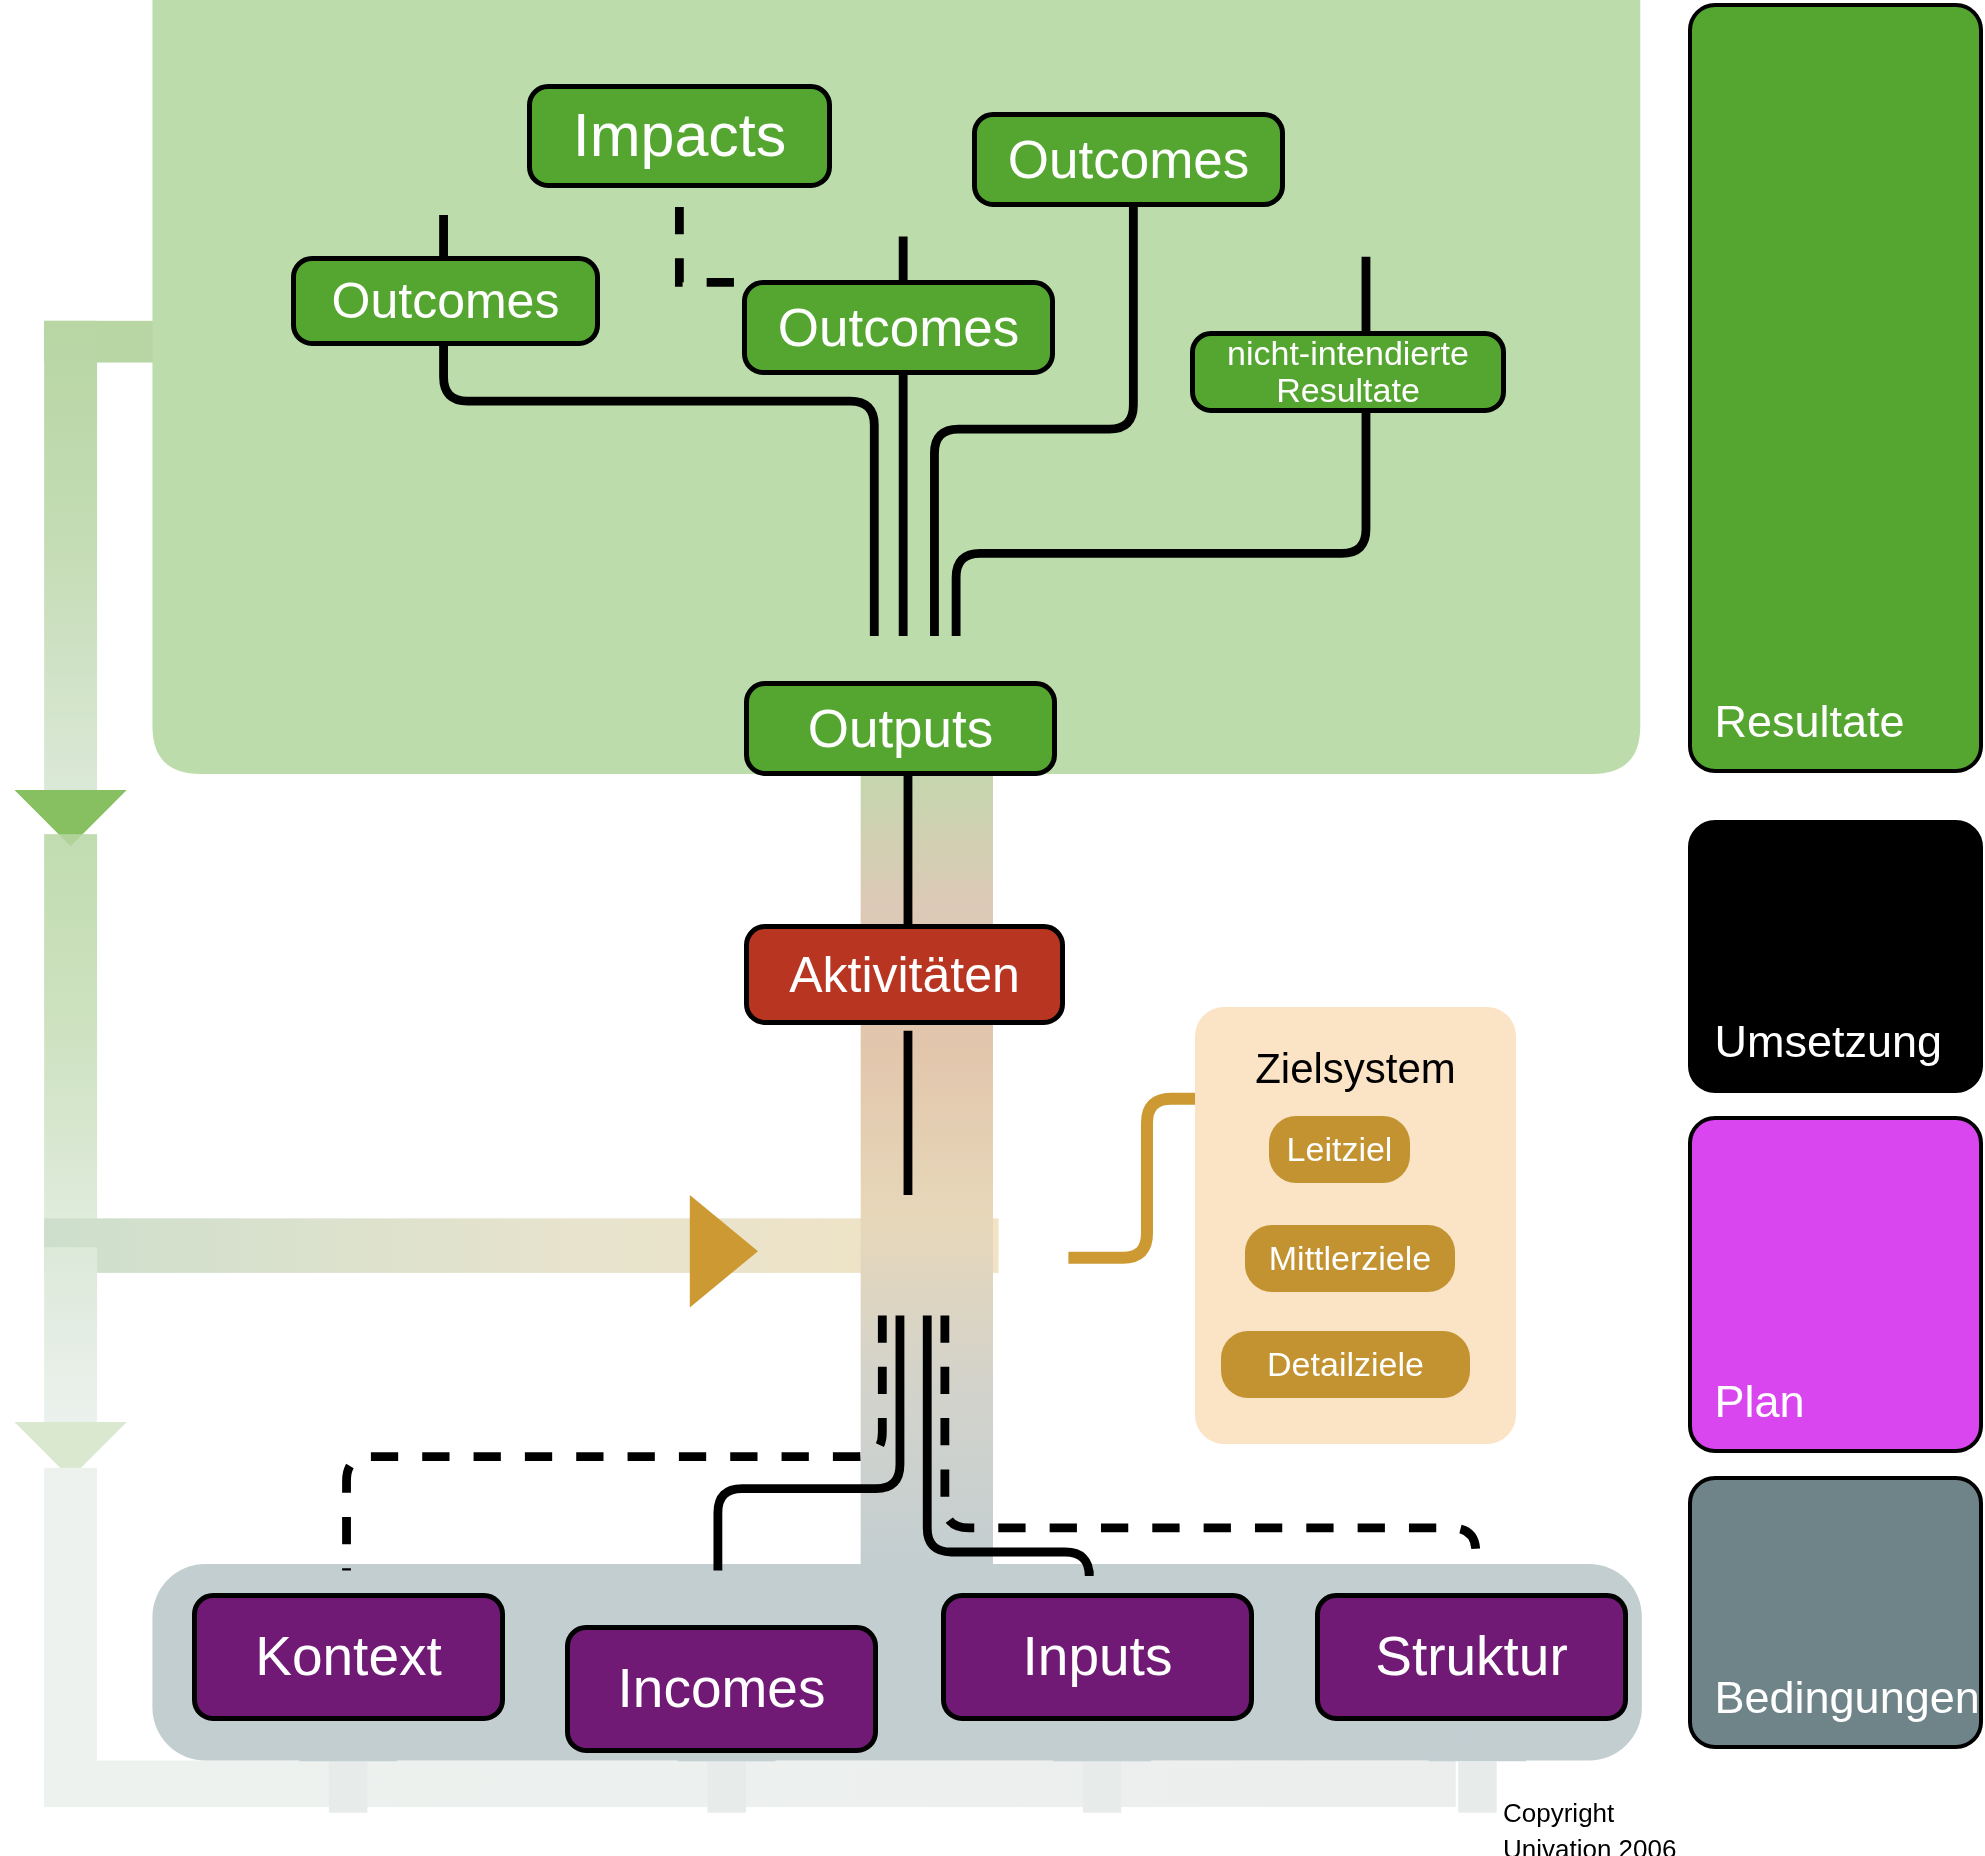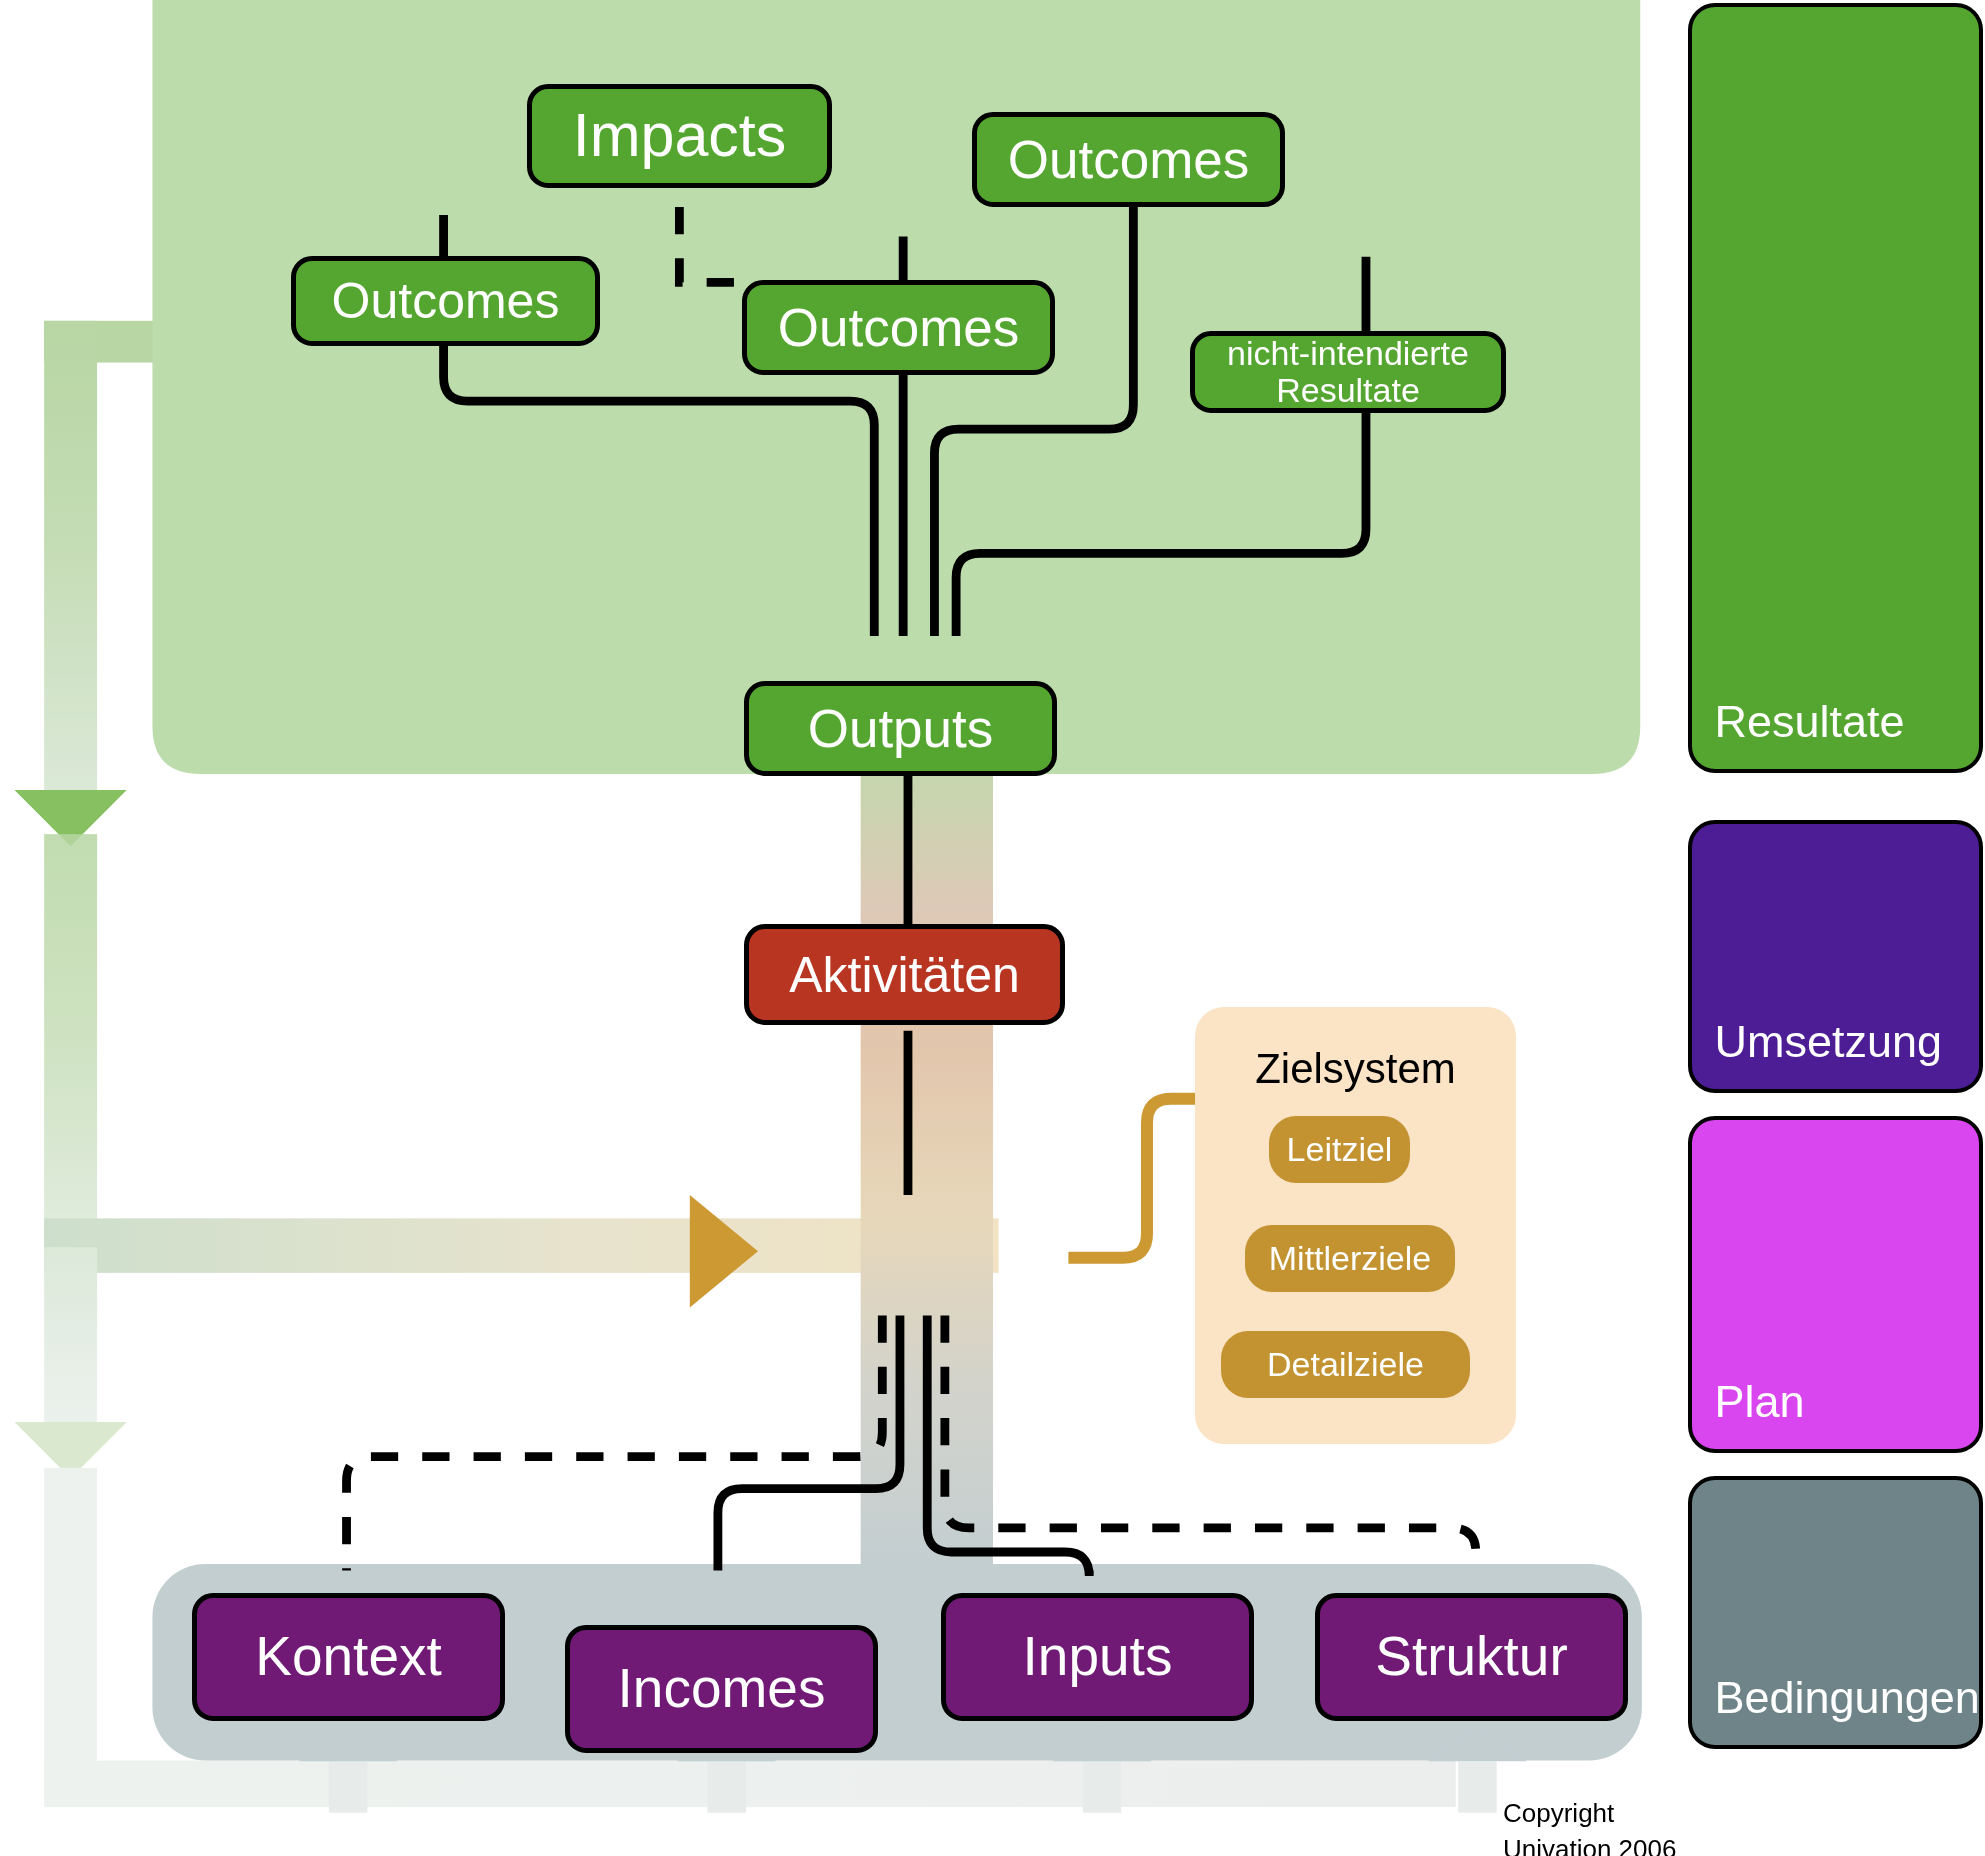--- a/index.html
+++ b/index.html
@@ -193,21 +193,21 @@
   </div>
 
   <div class="nodebox grey-node" style="left:1315px;top:1593px;width:313px;height:128px;font-size:55px;">
     <span>Struktur</span>
   </div>
 
   <div class="legend-box" style="left:1688px;top:3.2px;width:295px;height:770px;background:#55a630;font-size:45px;">
     <span>Resultate</span>
   </div>
 
-  <div class="legend-box" style="left:1688px;top:820px;width:295px;height:273px;background:#4c1d95;font-size:45px;">
+  <div class="legend-box" style="left:1688px;top:820px;width:295px;height:273px;background:#000000;font-size:45px;">
     <span>Umsetzung</span>
   </div>
 
   <div class="legend-box" style="left:1688px;top:1116px;width:295px;height:337px;background:#d946ef;font-size:45px;">
     <span>Plan</span>
   </div>
 
   <div class="legend-box" style="left:1688px;top:1476px;width:295px;height:273px;background:#6f8489;font-size:45px;">
     <span>Bedingungen</span>
   </div>

